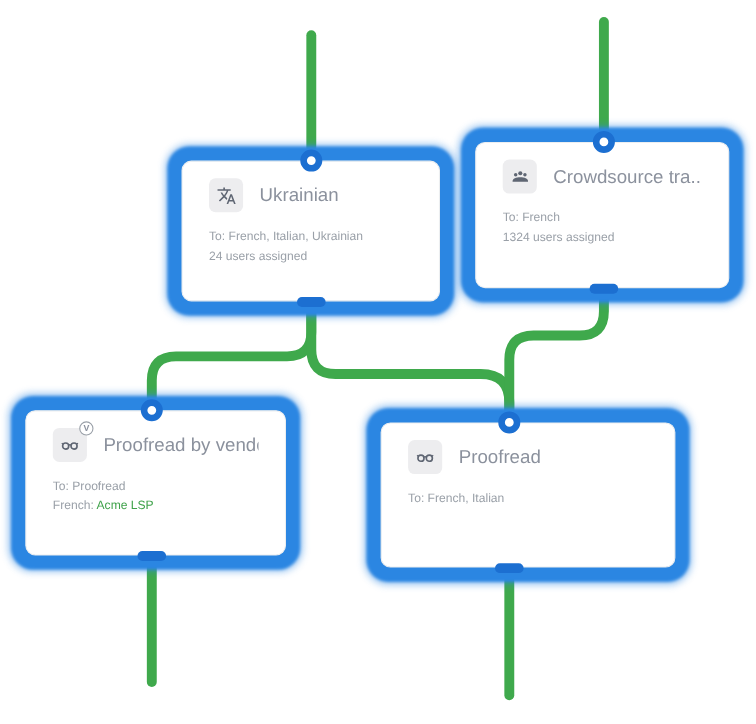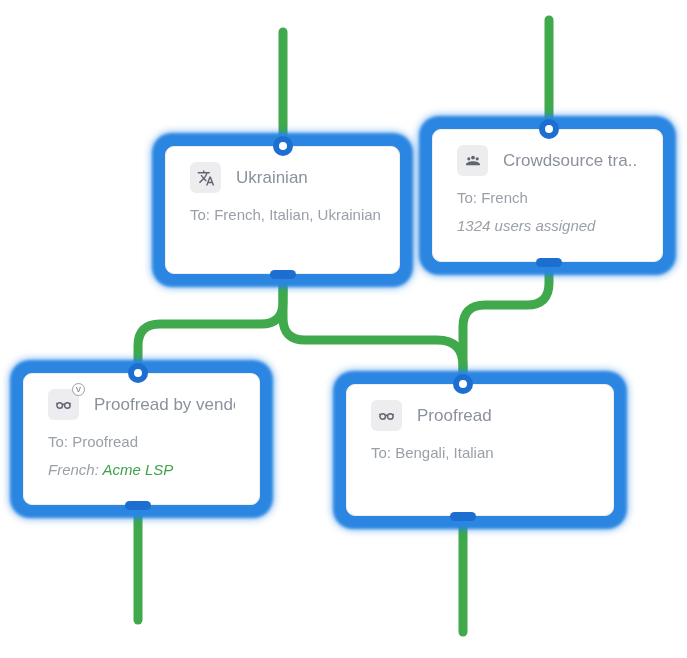--- a/index.html
+++ b/index.html
@@ -44,24 +44,24 @@
     background:#fff;border:1px solid #9aa0a8;
     color:#8b919d;font-size:8px;font-weight:700;
     line-height:12px;text-align:center;
     box-sizing:border-box;
   }
   .title{
     font-size:17px;color:var(--title-gray);
     white-space:nowrap;overflow:hidden;
   }
   .line{
-    font-size:15px;line-height:18px;color:var(--body-gray);
+    font-size:11px;line-height:18px;color:var(--body-gray);
     white-space:nowrap;
   }
-  .line + .line{margin-top:10px;font-style:italic;}
+  .line + .line{}
   .link{color:var(--link-green);}
   .port-in{
     position:absolute;top:-10px;
     width:20px;height:20px;border-radius:50%;
     border:6px solid var(--port-blue);background:#fff;
     box-sizing:border-box;z-index:2;
   }
   .port-out{
     position:absolute;bottom:-5px;
     width:26px;height:9px;border-radius:4.5px;
@@ -88,20 +88,21 @@
     <div class="card">
       <div class="hdr">
         <div class="iconbox">
           <svg width="18" height="18" viewBox="0 0 24 24">
               <path fill="#5f6673" d="M12.87 15.07l-2.54-2.51.03-.03c1.74-1.94 2.98-4.17 3.71-6.53H17V4h-7V2H8v2H1v1.99h11.17C11.5 7.92 10.44 9.75 9 11.35 8.07 10.32 7.3 9.19 6.69 8h-2c.73 1.63 1.73 3.17 2.98 4.56l-5.09 5.02L4 19l5-5 3.11 3.11.76-2.04zM18.5 10h-2L12 22h2l1.12-3h4.75L21 22h2l-4.5-12zm-2.62 7l1.62-4.33L19.12 17h-3.24z"></path>
             </svg>
         </div>
         <div class="title">Ukrainian</div>
       </div>
       <div class="line"><span>To: French, Italian, Ukrainian</span></div>
+      <div class="line"><span>24 users assigned</span></div>
     </div>
     <div class="port-in" style="left: 108px;"></div>
     <div class="port-out" style="left: 105px;"></div>
   </div>
 
   <div class="node" style="left: 432px; top: 129px; width: 231px; height: 133px;">
     <div class="glow"></div>
     <div class="card">
       <div class="hdr">
         <div class="iconbox">
@@ -150,19 +151,19 @@
         <div class="iconbox">
           <svg width="19" height="19" viewBox="0 0 24 24" fill="none" stroke="#5f6673">
             <circle cx="7.2" cy="13.3" r="3.5" stroke-width="1.9"></circle>
             <circle cx="16.8" cy="13.3" r="3.5" stroke-width="1.9"></circle>
             <path d="M10.7 12.3a1.9 1.9 0 0 1 2.6 0" stroke-width="1.7"></path>
             <path d="M3.8 10.9 2.8 9.9 M20.2 10.9 21.2 9.9" stroke-width="1.5"></path>
           </svg>
         </div>
         <div class="title">Proofread</div>
       </div>
-      <div class="line"><span>To: Bengali, Italian</span></div>
+      <div class="line"><span>To: French, Italian</span></div>
     </div>
     <div class="port-in" style="left: 107px;"></div>
     <div class="port-out" style="left: 104px;"></div>
   </div>
 
 </div>
 
 </body></html>

